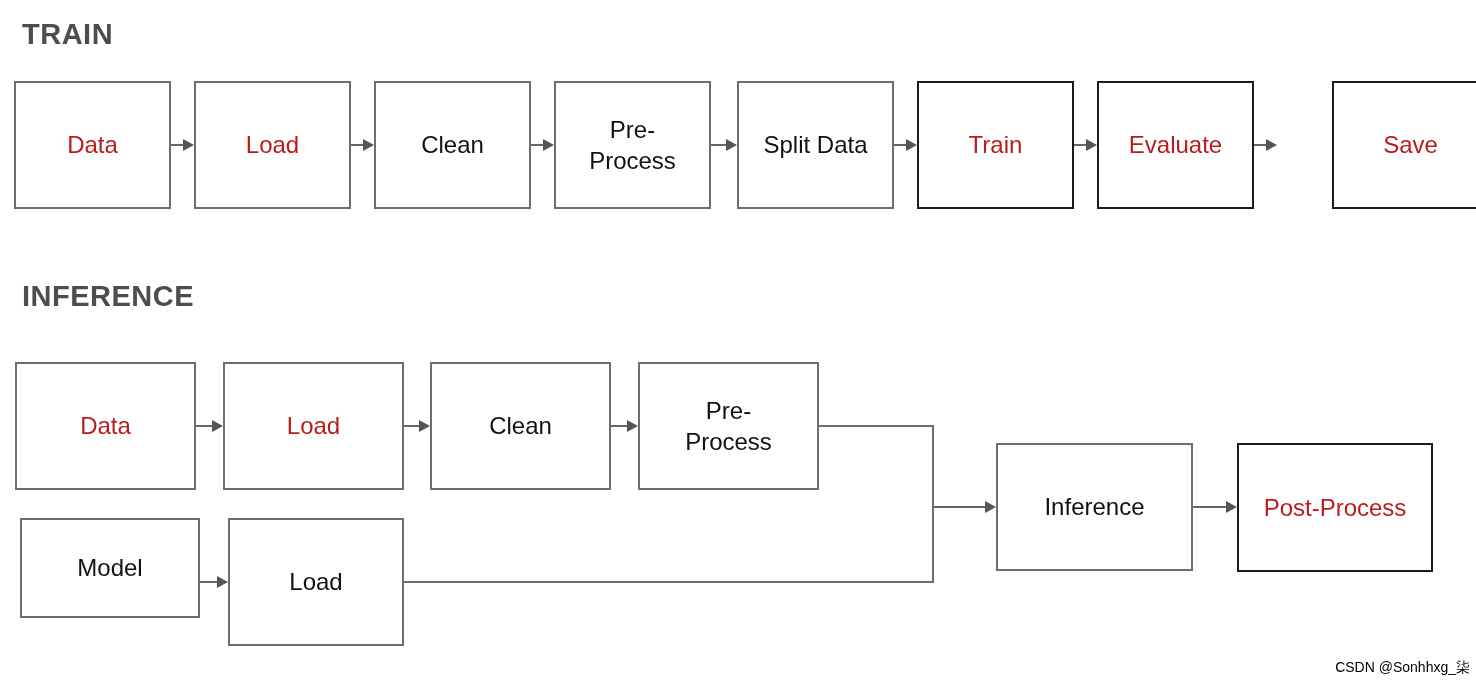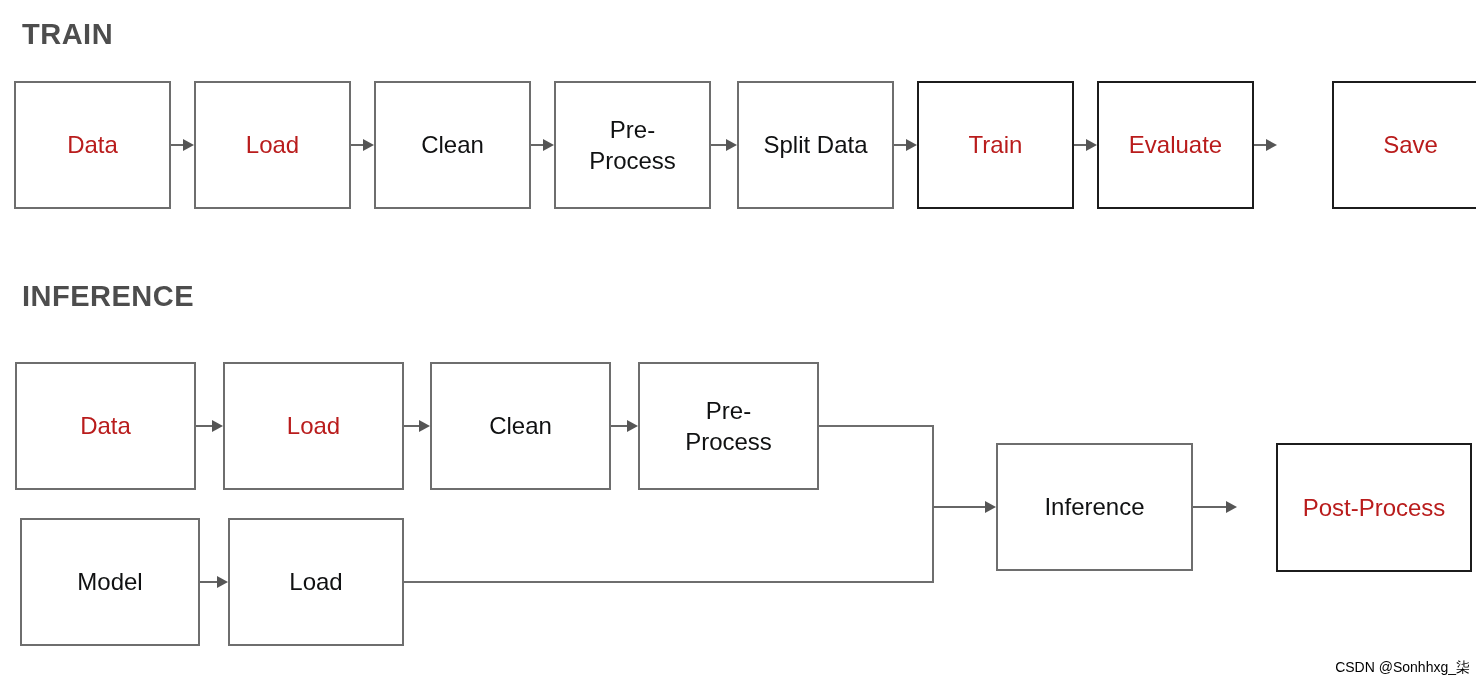--- a/index.html
+++ b/index.html
@@ -125,21 +125,21 @@
 <div class="arrow" style="left:611px;top:420px;width:27px;">
     <i class="shaft"></i>
     <i class="head"></i>
   </div>
 
 <div class="node b-gray t-black" style="left:638px;top:362px;width:181px;height:128px;">
   <span>Pre-
 Process</span>
 </div>
 
-<div class="node b-gray t-black" style="left:20px;top:518px;width:180px;height:128px;">
+<div class="node b-gray t-black" style="left:20px;top:518px;width:180px;height:100px;">
   <span>Model</span>
 </div>
 <div class="arrow" style="left:200px;top:576px;width:28px;">
     <i class="shaft"></i>
     <i class="head"></i>
   </div>
 
 <div class="node b-gray t-black" style="left:228px;top:518px;width:176px;height:128px;">
   <span>Load</span>
 </div>
@@ -153,17 +153,17 @@
   </div>
 
 <div class="node b-gray t-black" style="left:996px;top:443px;width:197px;height:128px;">
   <span>Inference</span>
 </div>
 <div class="arrow" style="left:1193px;top:501px;width:44px;">
     <i class="shaft"></i>
     <i class="head"></i>
   </div>
 
-<div class="node b-black t-gray" style="left:1237px;top:443px;width:196px;height:129px;margin-left:39px;">
+<div class="node b-black t-gray" style="left:1237px;top:443px;width:196px;height:129px;">
   <span>Post-Process</span>
 </div>
 
 <div class="watermark">CSDN @Sonhhxg_柒</div>
 
 </body></html>

